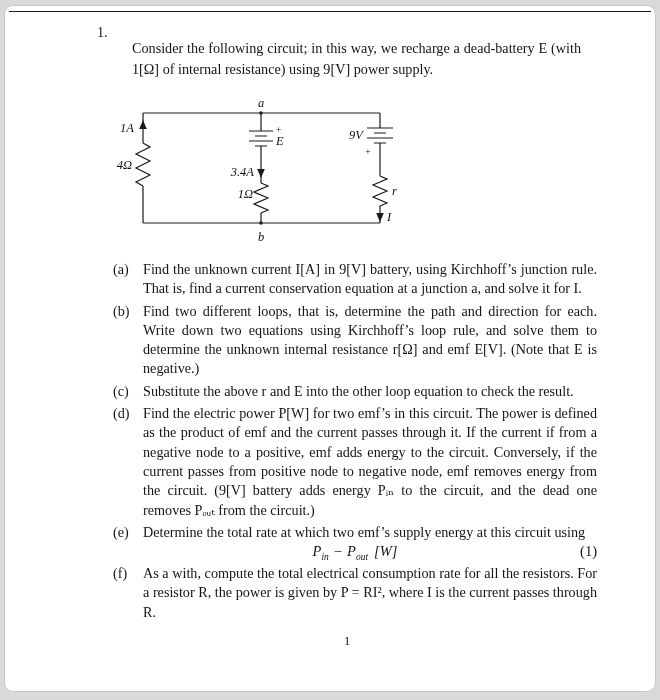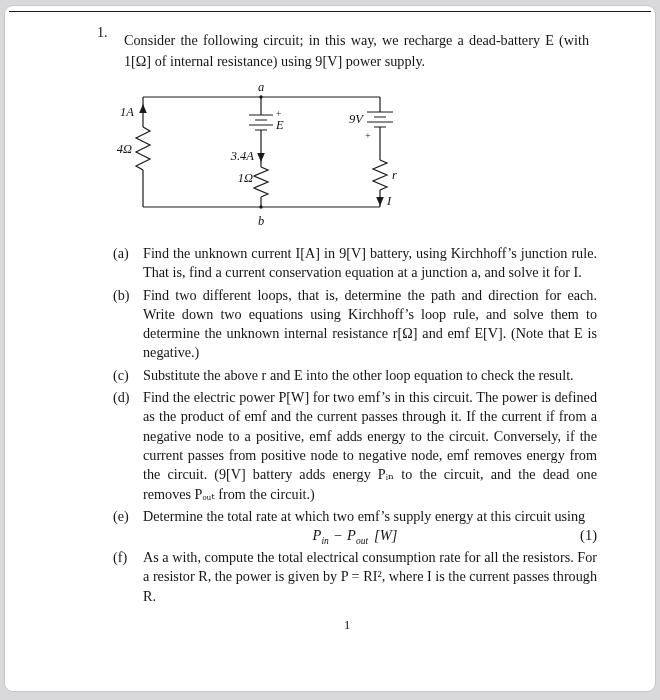--- a/index.html
+++ b/index.html
@@ -20,21 +20,21 @@
     position: absolute; top: 5px; left: 4px; right: 4px;
     border-top: 1.6px solid #1c1c1c;
   }
   .content {
     position: absolute; top: 6px; left: 0; right: 0; bottom: 0;
     padding: 0 58px 0 92px;
     color: #141414;
   }
   .intro { display: flex; margin-top: 10px; font-size: 14.2px; line-height: 21px; }
   .intro .num { flex: none; width: 19px; }
-  .intro-text { margin: 8px; flex: 1; text-align: justify; }
+  .intro-text { margin: 16px; flex: 1; text-align: justify; }
 
   .circuit { display: block; margin: 2px 0 0 6px; }
   .circuit line, .circuit polyline { stroke: #1a1a1a; stroke-width: 1.2; fill: none; }
   .circuit polygon, .circuit circle { fill: #1a1a1a; stroke: none; }
   .circuit text {
     font-family: "Liberation Serif", "DejaVu Serif", serif;
     font-style: italic; font-size: 12.5px; fill: #111;
   }
   .circuit text.plus { font-size: 9.5px; font-style: normal; }
 

